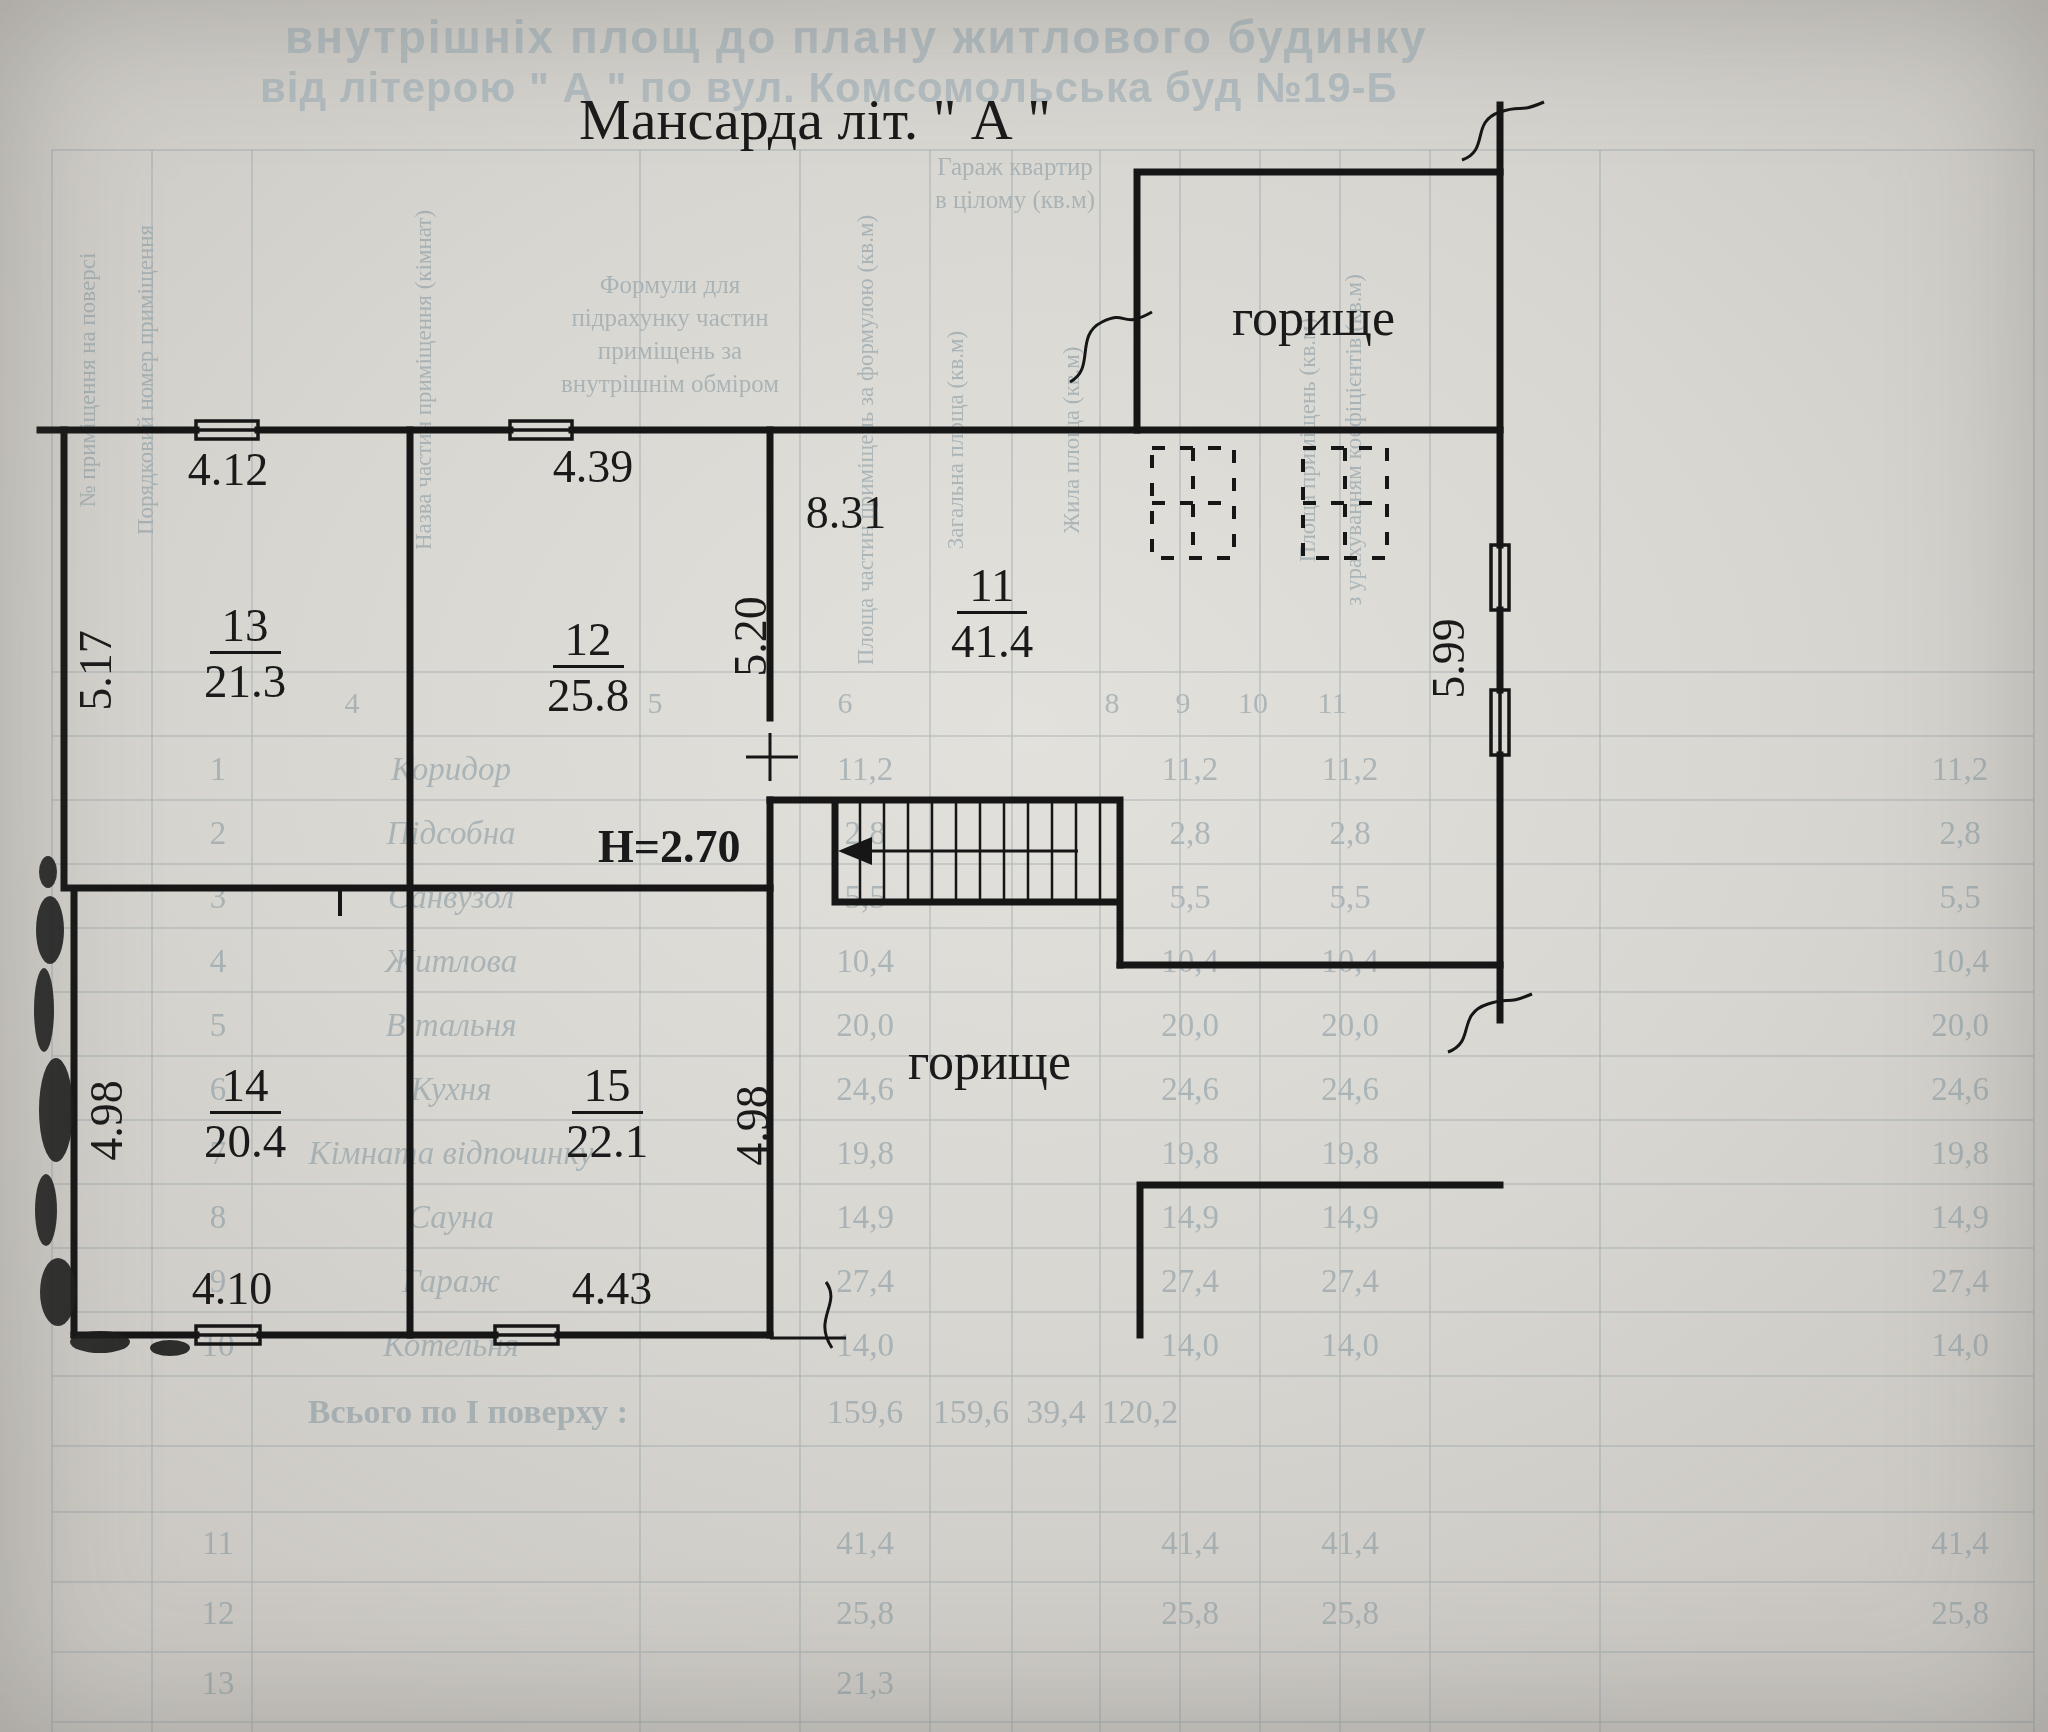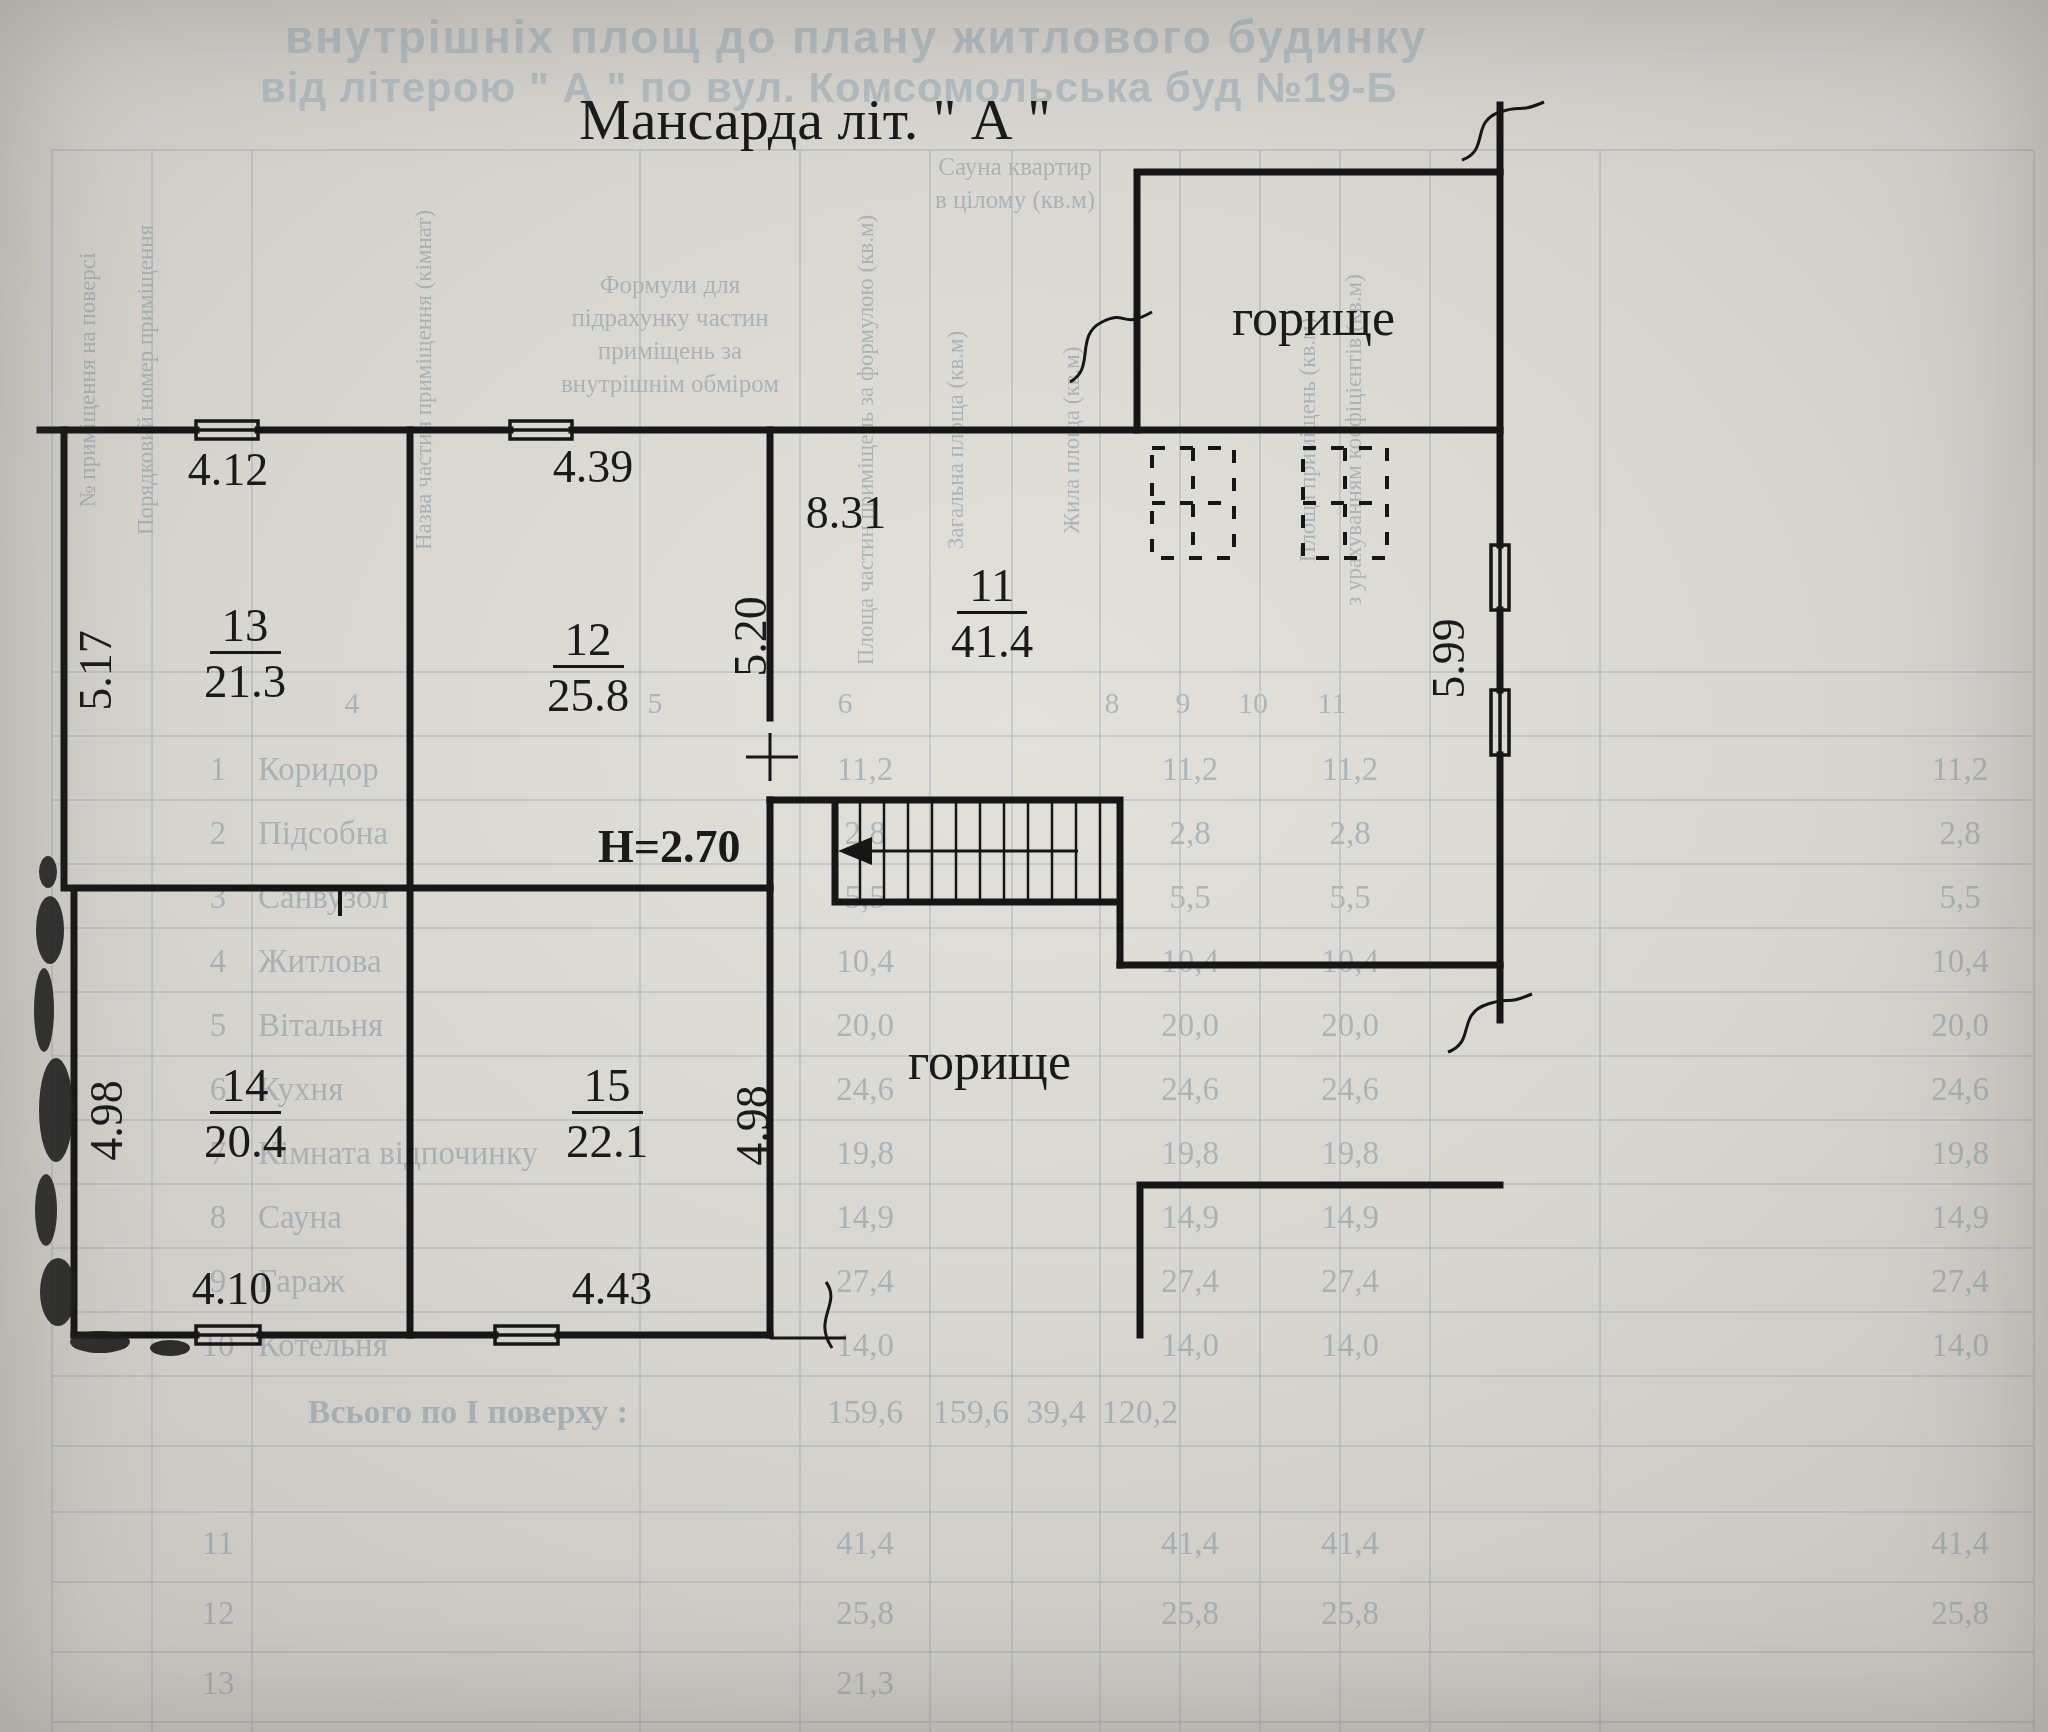--- a/index.html
+++ b/index.html
@@ -13,21 +13,21 @@
   
   #ghost{position:absolute;inset:0;opacity:.52;filter:blur(0.7px);color:#7e939c;}
   .g-top{position:absolute;font-family:"Liberation Sans",sans-serif;font-weight:bold;text-align:center;color:#93a8b3;white-space:nowrap;}
   .g-top1{left:285px;top:10px;width:900px;font-size:46px;letter-spacing:2px;}
   .g-top2{left:260px;top:64px;width:1000px;font-size:42px;letter-spacing:1px;}
   .g-block{position:absolute;text-align:center;font-size:25px;line-height:33px;}
   .g-rot{position:absolute;height:30px;line-height:30px;font-size:23px;text-align:center;transform:rotate(-90deg);white-space:nowrap;}
   .g-colnum{position:absolute;top:686px;width:64px;text-align:center;font-size:30px;}
   .g-row{position:absolute;left:0;width:2048px;height:54px;line-height:54px;font-size:33px;}
   .gn{position:absolute;left:186px;width:64px;text-align:center;}
-  .gname{position:absolute;left:258px;width:386px;white-space:nowrap;}
+  .gname{position:absolute;left:258px;width:386px;text-align:center;white-space:nowrap;font-style:italic;}
   .gv{position:absolute;text-align:center;}
   .gv1{left:808px;width:114px;}
   .gv2{left:1132px;width:116px;}
   .gv3{left:1292px;width:116px;}
   .gv4{left:1904px;width:112px;}
   .g-total{position:absolute;left:0;top:1382px;width:1828px;height:60px;line-height:60px;font-size:34px;}
   .gt{position:absolute;text-align:center;}
   .gt-label{position:absolute;left:258px;width:420px;text-align:center;font-weight:bold;white-space:nowrap;}
   .gt1{left:808px;width:114px;}
   .gt2{left:914px;width:114px;}
@@ -63,21 +63,21 @@
     <div class="g-top g-top2">від літерою " А " по вул. Комсомольська  буд №19-Б</div>
 
     <div class="g-block" style="left:540px;top:268px;width:260px;">
       <div>Формули для</div>
       <div>підрахунку частин</div>
       <div>приміщень за</div>
       <div>внутрішнім обміром</div>
     </div>
 
     <div class="g-block" style="left:920px;top:150px;width:190px;">
-      <div>Сауна квартир</div>
+      <div>Гараж квартир</div>
       <div>в цілому (кв.м)</div>
     </div>
 
     <div class="g-rot" style="left:-142px;top:365px;width:460px;">№ приміщення на поверсі</div>
     <div class="g-rot" style="left:-84px;top:365px;width:460px;">Порядковий номер приміщення</div>
     <div class="g-rot" style="left:174px;top:365px;width:500px;">Назва частин приміщення (кімнат)</div>
     <div class="g-rot" style="left:636px;top:425px;width:460px;">Площа частин приміщень за формулою (кв.м)</div>
     <div class="g-rot" style="left:746px;top:425px;width:420px;">Загальна площа (кв.м)</div>
     <div class="g-rot" style="left:862px;top:425px;width:420px;">Жила площа (кв.м)</div>
     <div class="g-rot" style="left:1098px;top:425px;width:420px;">Площа приміщень (кв.м)</div>

